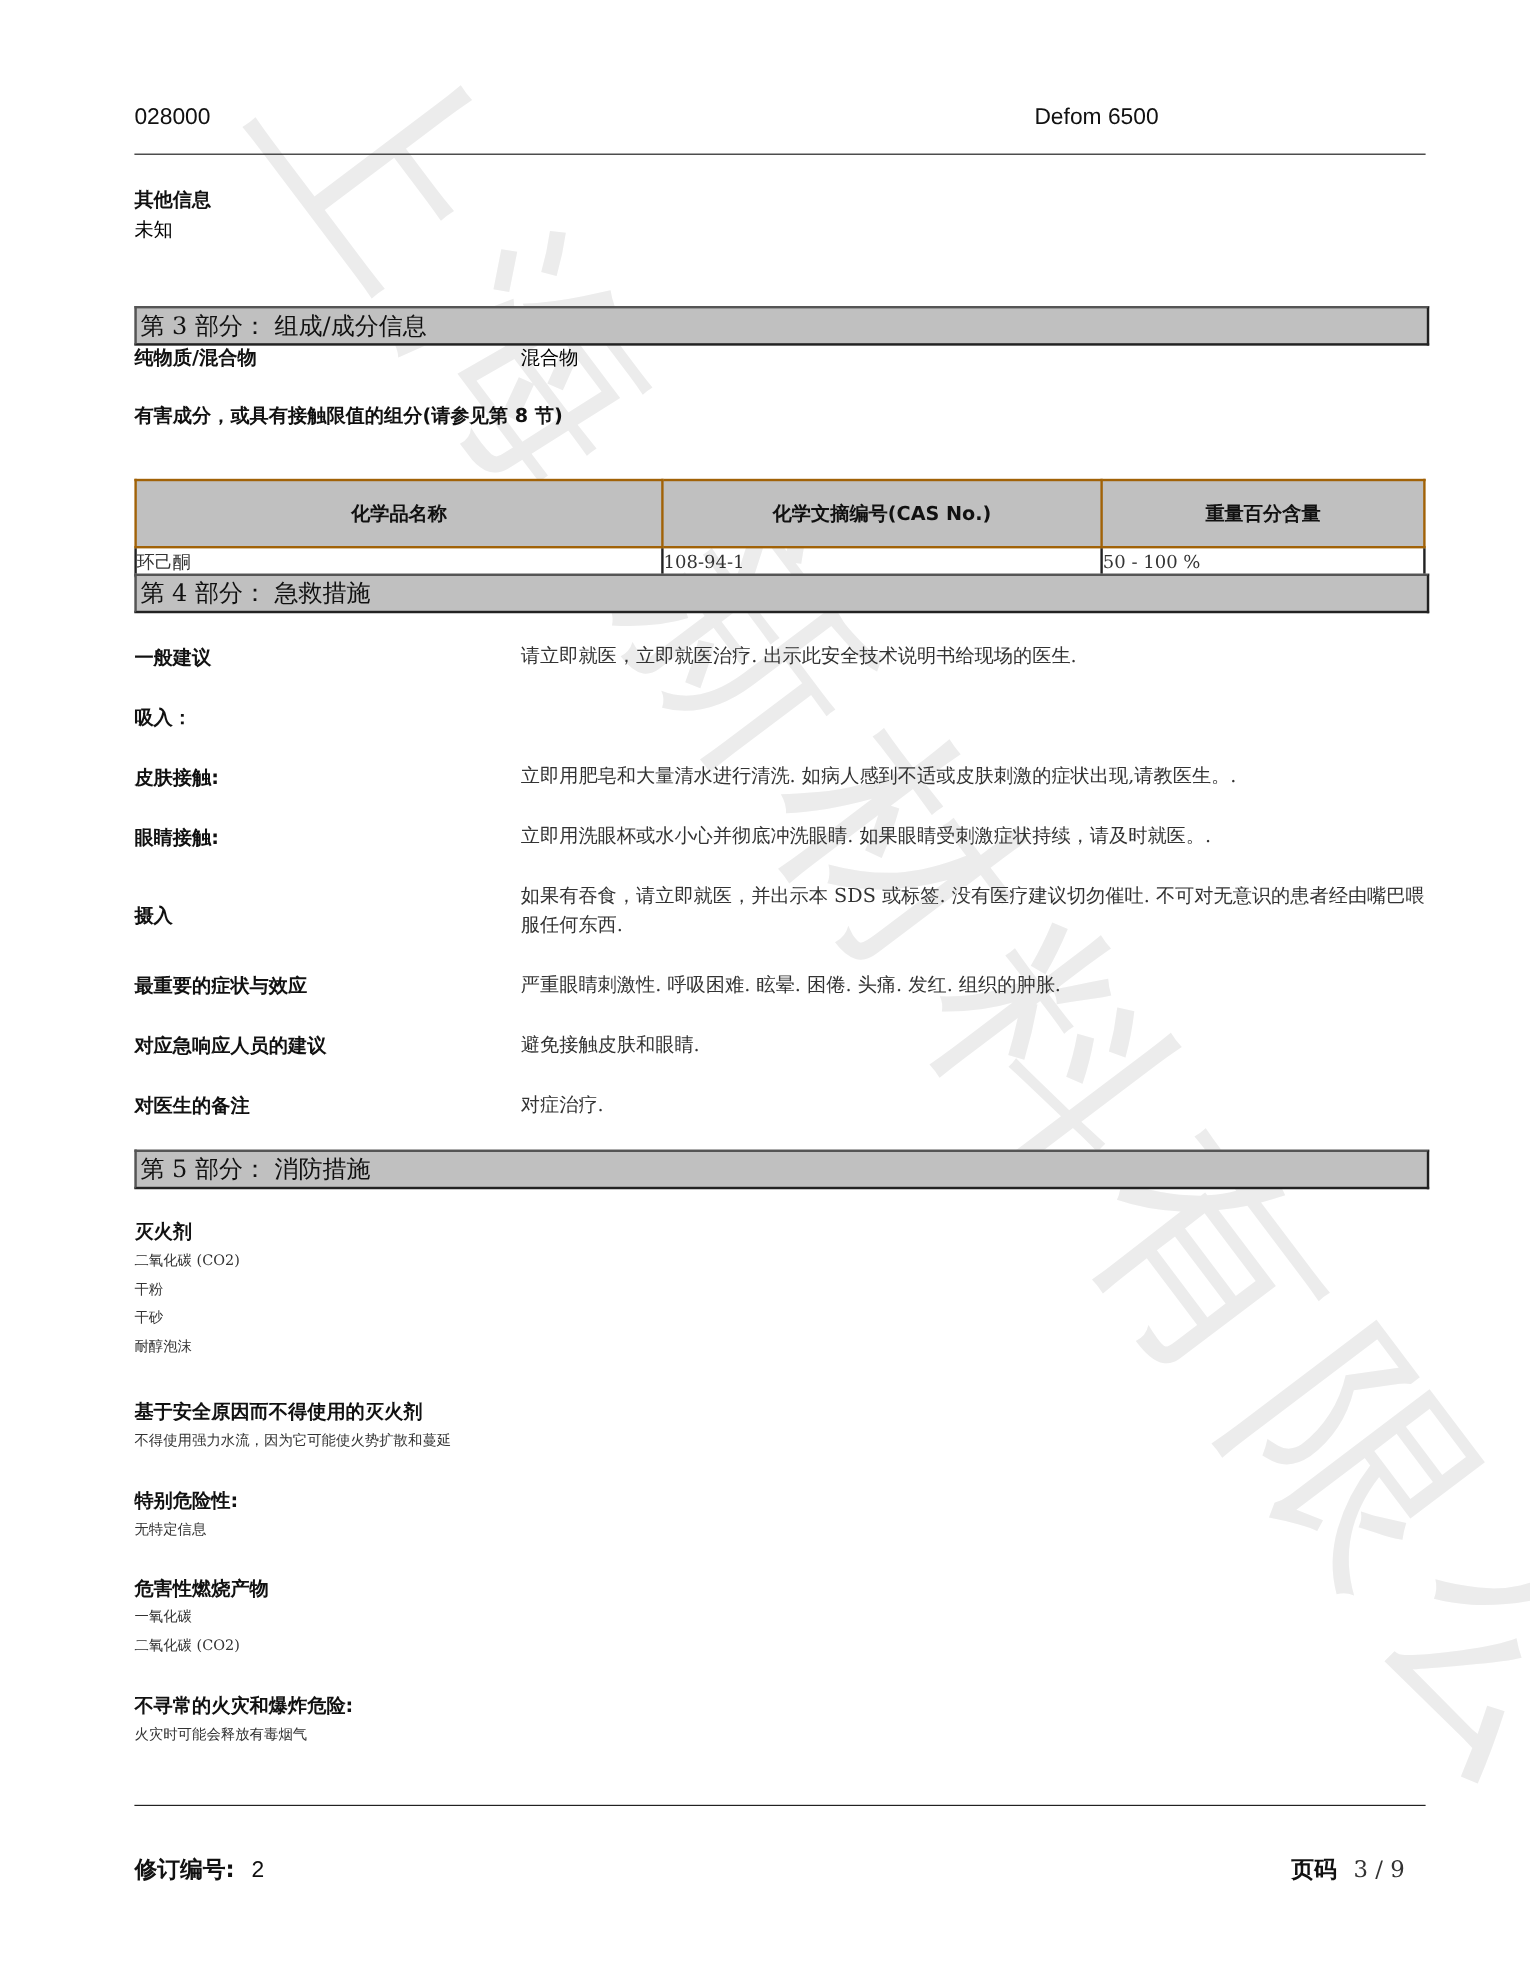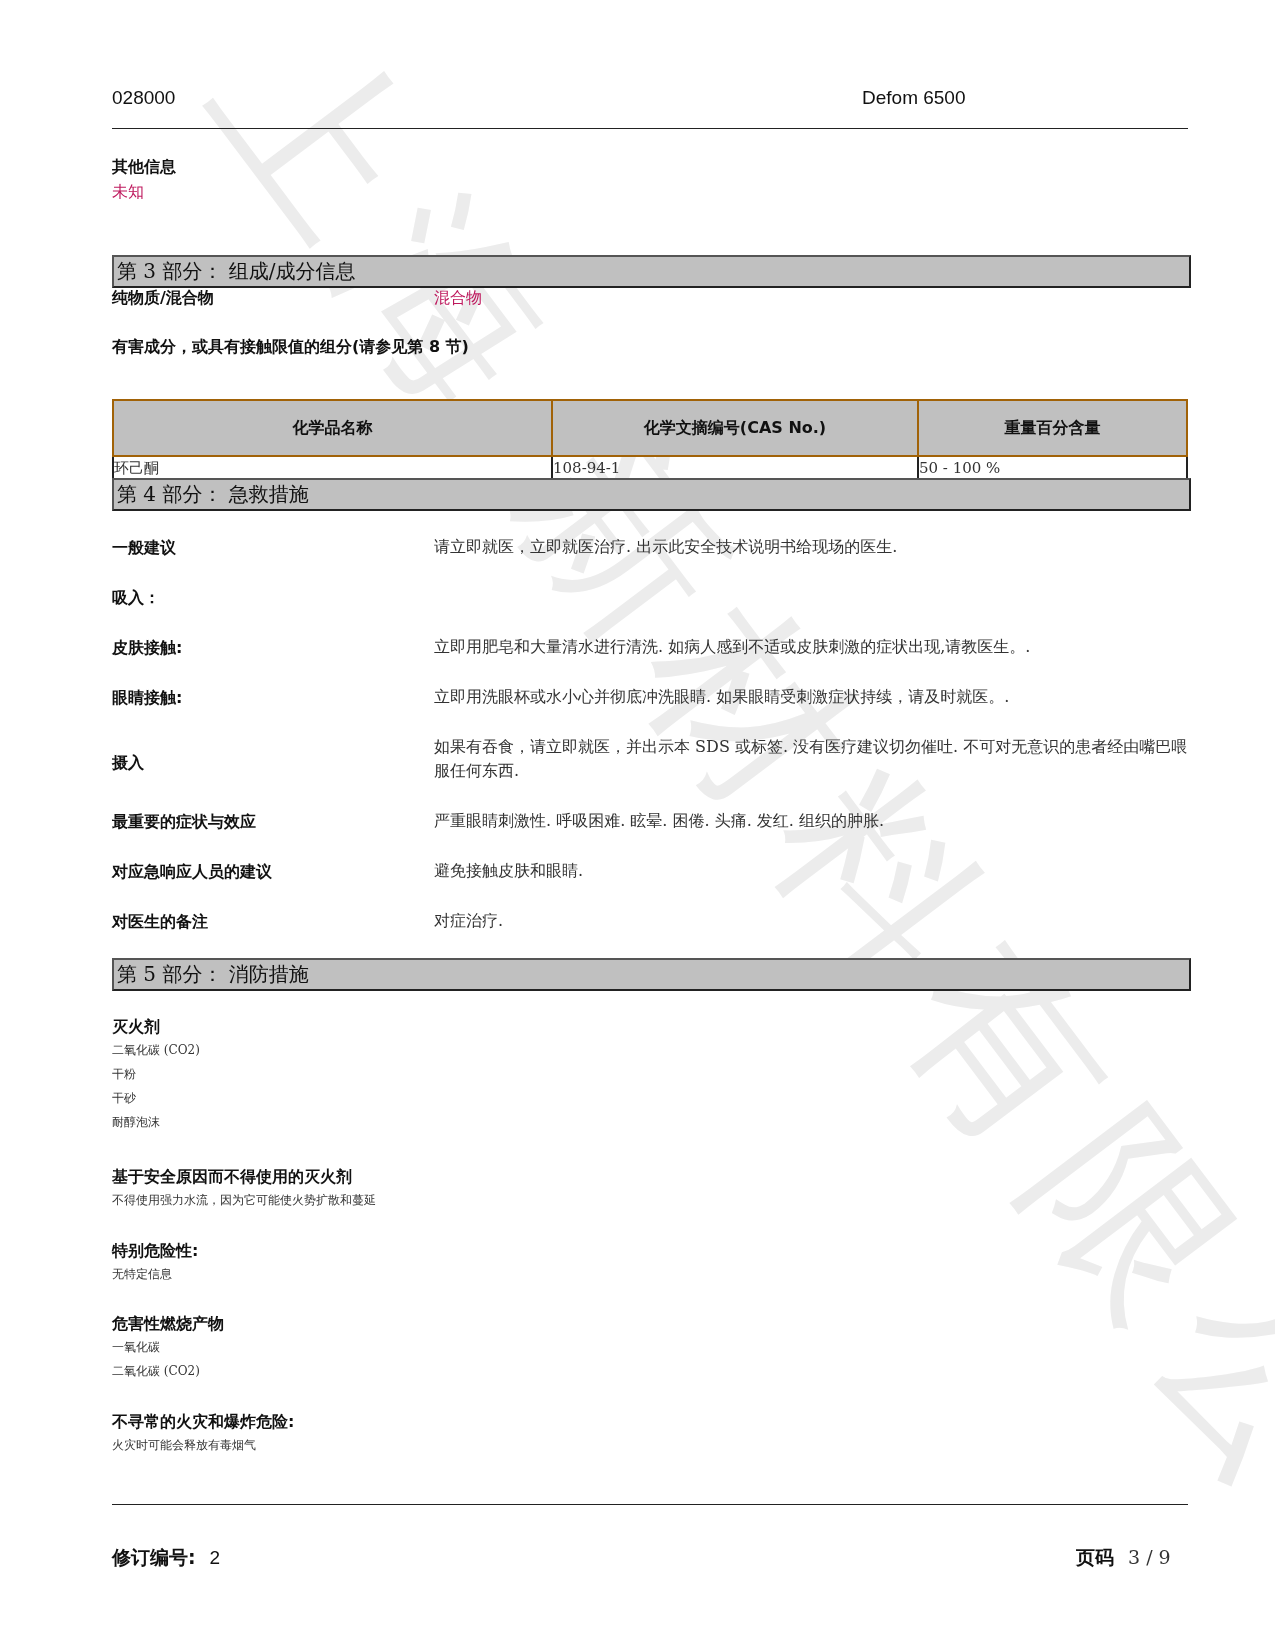--- a/index.html
+++ b/index.html
@@ -14,21 +14,21 @@
                       font-family: "DejaVu Sans", sans-serif; font-size: 190px;
                       color: #ececec; letter-spacing: 22px; white-space: nowrap; font-weight: 300; }
 
     .content { position: absolute; left: 0; top: 12px; width: 1275px; height: 1202px; z-index: 1; }
 
     .hdr-left { position: absolute; left: 112px; top: 75px; font-family: "Liberation Sans", sans-serif; font-size: 19px; }
     .hdr-right { position: absolute; left: 862px; top: 75px; font-family: "Liberation Sans", sans-serif; font-size: 19px; }
     .rule { position: absolute; left: 112px; width: 1076px; height: 0; border-top: 1.5px solid #222; }
 
     .bold-label { font-family: "DejaVu Sans", "Liberation Sans", sans-serif; font-weight: bold; font-size: 16px; color: #111; }
-    .plain { font-family: "DejaVu Serif", "Liberation Serif", serif; font-size: 16px; color: #be185d; }
+    .plain { font-family: "DejaVu Serif", "Liberation Serif", serif; font-size: 16px; color: #000000; }
 
     .abs { position: absolute; }
 
     .section-bar { position: absolute; left: 112px; width: 1072px; height: 29px;
                    background: #c0c0c0; border: 2px solid #222; border-top-color: #555; border-left-color: #555;
                    font-family: "DejaVu Serif", "Liberation Serif", serif; font-size: 20px; line-height: 29px;
                    padding-left: 3px; box-sizing: content-box; }
 
     table.comp { position: absolute; left: 112px; top: 387px; width: 1076px; border-collapse: collapse;
                  font-family: "DejaVu Serif", "Liberation Serif", serif; }

